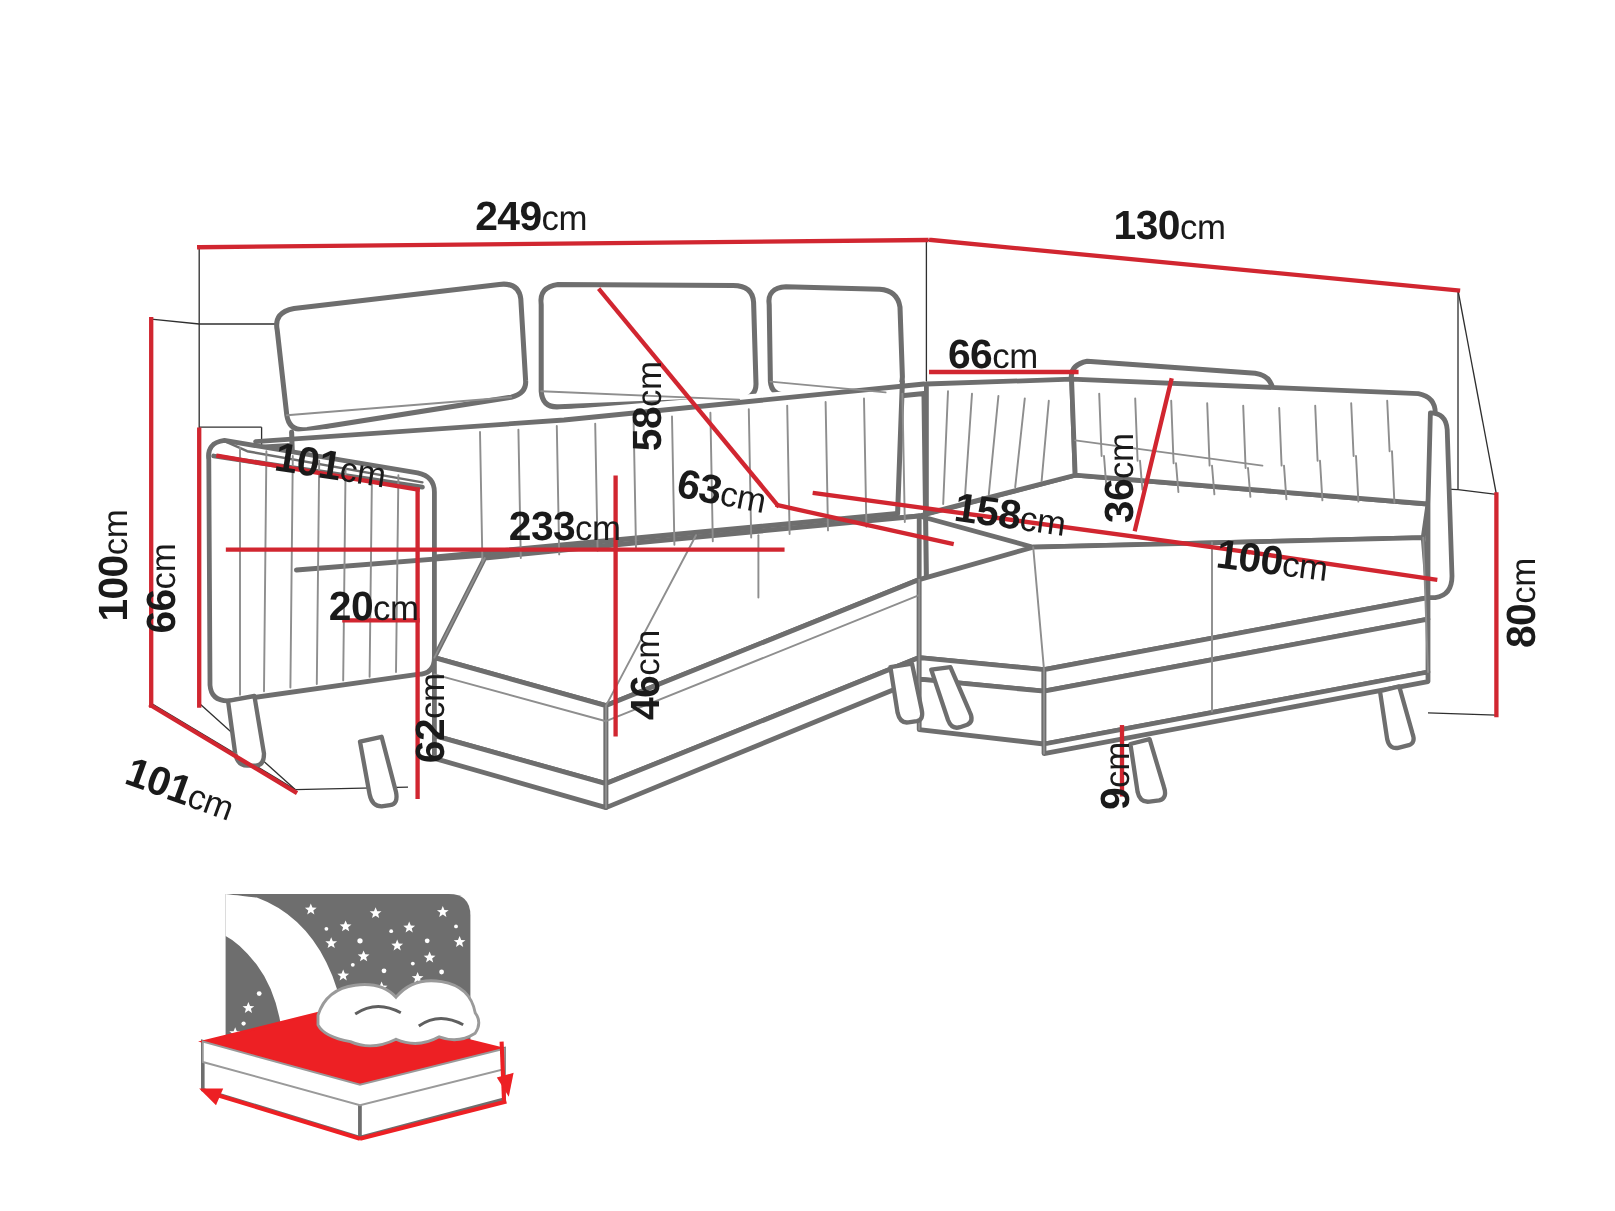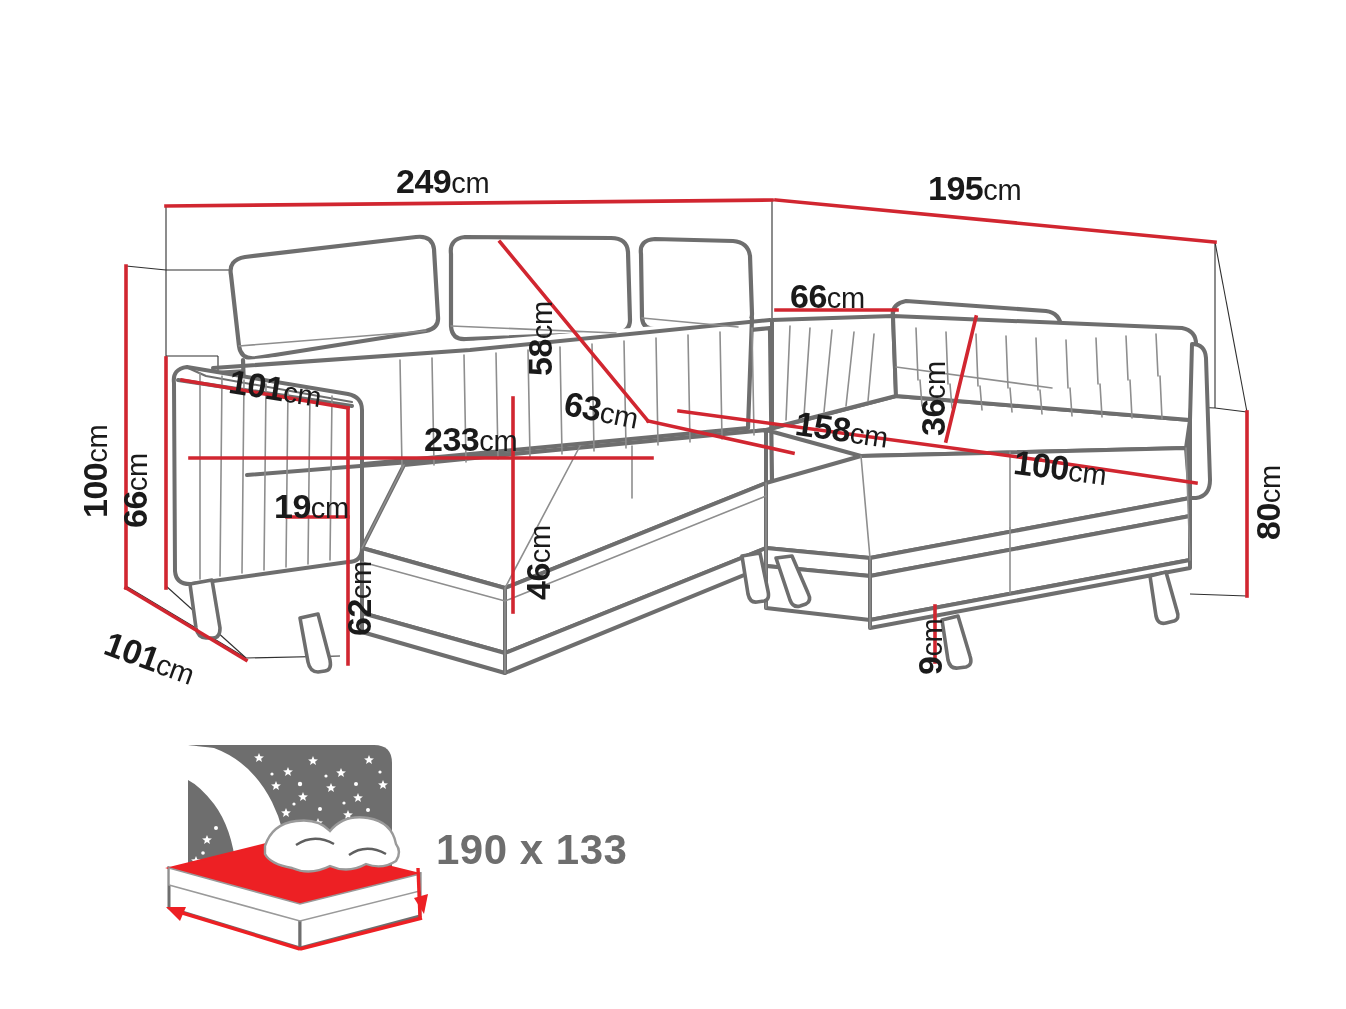--- a/index.html
+++ b/index.html
@@ -357,21 +357,21 @@
       </g>
     </g>
 
   </svg>
 
   <div class="dim-label" style="left:396px; top:136px;">
     <span class="num">249</span><span class="unit">cm</span>
   </div>
 
   <div class="dim-label" style="left:928px; top:143px;">
-    <span class="num">195</span><span class="unit">cm</span>
+    <span class="num">130</span><span class="unit">cm</span>
   </div>
 
   <div class="dim-label" style="left:523px; top:238px; transform-origin:left top; transform:rotate(-90deg) translate(-110px,0);">
     <span class="num">58</span><span class="unit">cm</span>
   </div>
 
   <div class="dim-label" style="left:790px; top:251px;">
     <span class="num">66</span><span class="unit">cm</span>
   </div>
 
@@ -405,34 +405,33 @@
 
   <div class="dim-label" style="left:1016px; top:417px; transform-origin:left top; transform:rotate(7deg);">
     <span class="num">100</span><span class="unit">cm</span>
   </div>
 
   <div class="dim-label" style="left:1251px; top:412px; transform-origin:left top; transform:rotate(-90deg) translate(-100px,0);">
     <span class="num">80</span><span class="unit">cm</span>
   </div>
 
   <div class="dim-label" style="left:274px; top:461px;">
-    <span class="num">19</span><span class="unit">cm</span>
+    <span class="num">20</span><span class="unit">cm</span>
   </div>
 
   <div class="dim-label" style="left:521px; top:467px; transform-origin:left top; transform:rotate(-90deg) translate(-105px,0);">
     <span class="num">46</span><span class="unit">cm</span>
   </div>
 
   <div class="dim-label" style="left:342px; top:503px; transform-origin:left top; transform:rotate(-90deg) translate(-105px,0);">
     <span class="num">62</span><span class="unit">cm</span>
   </div>
 
   <div class="dim-label" style="left:112px; top:598px; transform-origin:left top; transform:rotate(20deg);">
     <span class="num">101</span><span class="unit">cm</span>
   </div>
 
   <div class="dim-label" style="left:913px; top:577px; transform-origin:left top; transform:rotate(-90deg) translate(-70px,0);">
     <span class="num">9</span><span class="unit">cm</span>
   </div>
 
-  <div class="mattress-size" style="left:436px; top:798px;">190 x 133</div>
 
 </div>
 
 </body></html>

